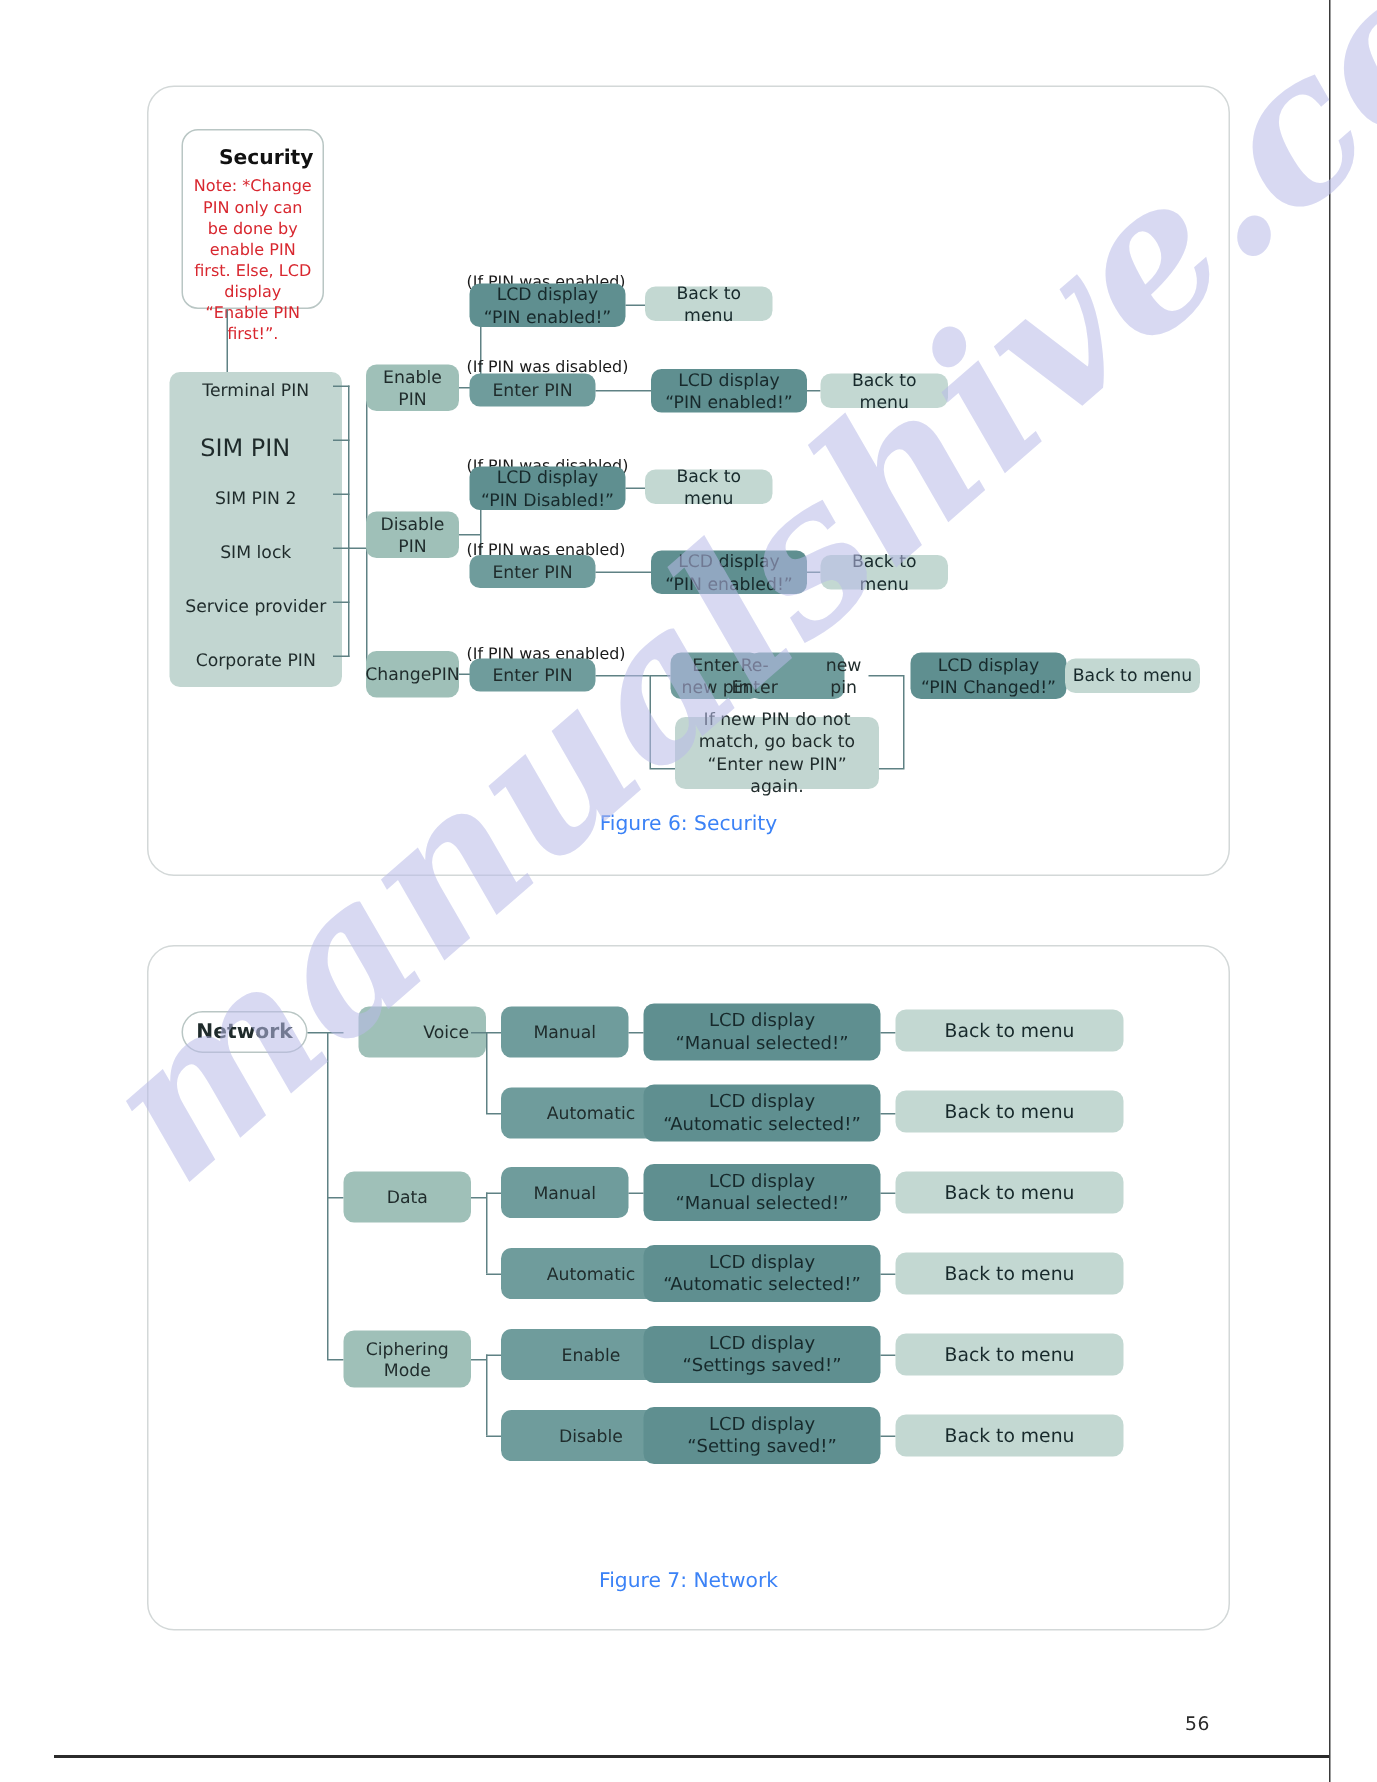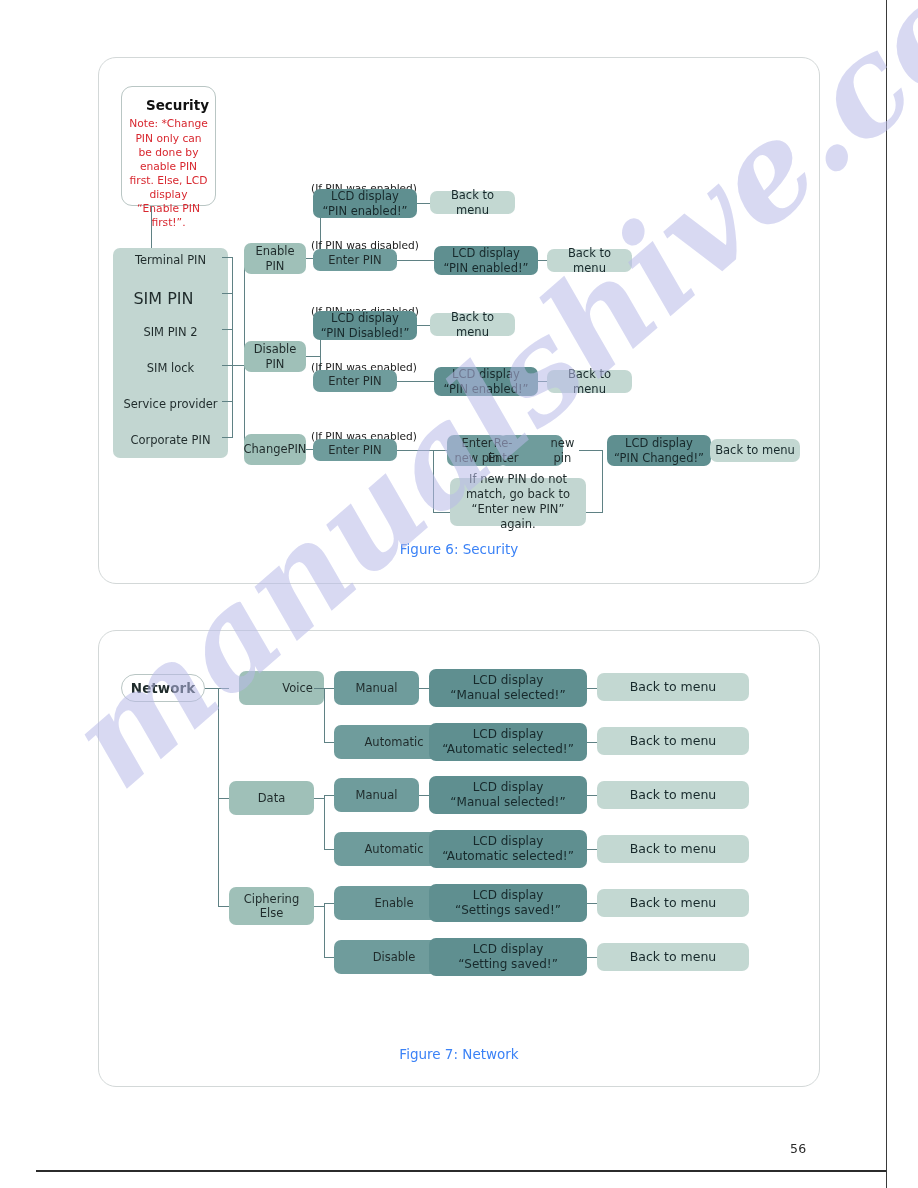--- a/index.html
+++ b/index.html
@@ -235,21 +235,21 @@
   <div class="node dark" style="left:235px;top:201px;width:120px;height:34px;">Automatic</div>
   <div class="node lcd" style="left:330px;top:199px;width:158px;height:38px;flex-direction:column;font-size:12px;">
     <span>LCD display</span>
     <span>“Automatic selected!”</span>
   </div>
   <div class="ln lh" style="left:488px;top:218px;width:10px;"></div>
   <div class="node back" style="left:498px;top:204px;width:152px;height:28px;font-size:12.5px;">Back to menu</div>
 
   <div class="node mid" style="left:130px;top:256px;width:85px;height:38px;flex-direction:column;">
     <span>Ciphering</span>
-    <span>Else</span>
+    <span>Mode</span>
   </div>
   <div class="ln lh" style="left:215px;top:275px;width:10px;"></div>
   <div class="ln lv" style="left:225px;top:272px;height:54px;"></div>
   <div class="ln lh" style="left:225px;top:272px;width:10px;"></div>
   <div class="ln lh" style="left:225px;top:326px;width:10px;"></div>
 
   <div class="node dark" style="left:235px;top:255px;width:120px;height:34px;">Enable</div>
   <div class="node lcd" style="left:330px;top:253px;width:158px;height:38px;flex-direction:column;font-size:12px;">
     <span>LCD display</span>
     <span>“Settings saved!”</span>

